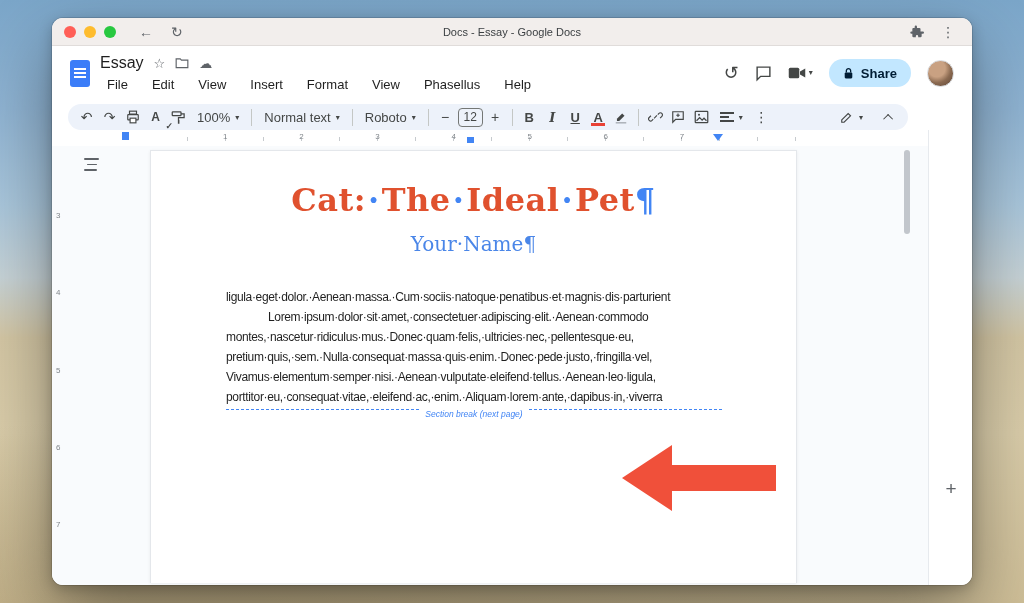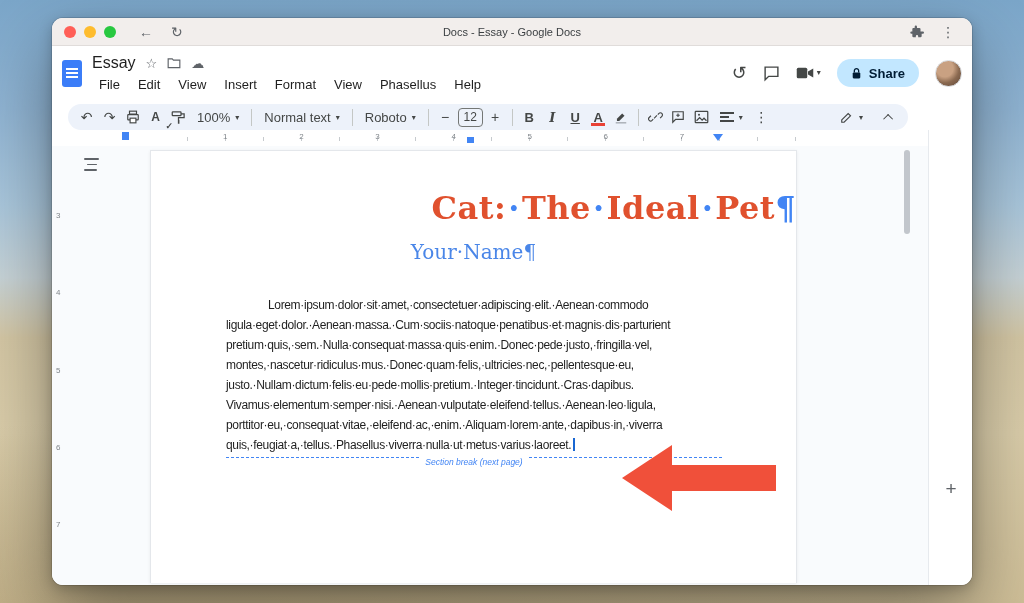--- a/index.html
+++ b/index.html
@@ -22,29 +22,29 @@
     border-bottom:1px solid #e0dcda; display:flex; align-items:center; padding:0 12px; }
   .lights { display:flex; gap:8px; }
   .light { width:12px; height:12px; border-radius:50%; }
   .light.r{background:#ff5f57}.light.y{background:#febc2e}.light.g{background:#28c840}
   .nav-glyph { color:#5f6368; font-size:14px; line-height:1; padding:2px 5px; cursor:default; }
   .tb-title { position:absolute; left:0; right:0; text-align:center; font-size:11px; color:#3c4043; }
   .tb-right { margin-left:auto; display:flex; align-items:center; gap:12px; z-index:2; }
 
   
   .docs-header { position:absolute; left:0; top:28px; right:0; height:54px; background:#fff;
-    display:flex; align-items:center; padding:0 10px; }
+    display:flex; align-items:center; padding:0 18px; }
   .docs-logo { width:20px; height:27px; background:#3b7df8; border-radius:3px; position:relative; flex:0 0 auto; }
   .docs-logo::after { content:""; position:absolute; left:4px; top:8px; width:12px; height:2px; background:#fff;
     box-shadow:0 4px 0 #fff, 0 8px 0 #fff; }
   .head-col { margin-left:10px; display:flex; flex-direction:column; justify-content:center; }
   .title-row { display:flex; align-items:center; gap:10px; height:22px; }
   .doc-name { font-size:16px; color:#1f1f1f; }
   .mini-ic { color:#5f6368; font-size:13px; line-height:1; }
-  .menus { display:flex; gap:4px; height:20px; align-items:center;justify-content:center; }
+  .menus { display:flex; gap:10px; height:20px; align-items:center;justify-content:center; }
   .menu-item { font-size:13px; color:#1f1f1f; padding:1px 7px; border-radius:8px; }
   .head-right { margin-left:auto; display:flex; align-items:center; gap:16px; }
   .hr-ic { color:#444746; font-size:17px; line-height:1; display:flex; align-items:center; gap:3px; }
   .share-btn { background:var(--share-bg,#c2e7ff); color:#001d35; height:28px; border-radius:15px;
     display:flex; align-items:center; gap:7px; padding:0 14px; font-size:13px; font-weight:600; }
   .avatar { width:27px; height:27px; border-radius:50%;
     background:radial-gradient(circle at 35% 30%, #c9a182 0 35%, #8a6950 60%, #5d4636 100%);
     border:1px solid #d7dade; }
 
   
@@ -87,21 +87,21 @@
   .vnum { position:absolute; left:4px; font-size:8px; color:#80868b; }
 
   .outline-ic { position:absolute; left:32px; top:140px; width:15px; height:13px;
     display:flex; flex-direction:column; justify-content:space-between; }
   .outline-ic div { height:1.8px; background:#5f6368; border-radius:1px; }
   .outline-ic div:nth-child(2){ width:65%; margin-left:20%; } .outline-ic div:nth-child(3){ width:85%; }
 
   
   .page { position:absolute; left:98px; top:132px; width:647px; height:433px; background:#fff;
     border:1px solid #e4e7eb; border-bottom:none; box-shadow:0 1px 3px rgba(60,64,67,.08); }
-  .doc-title { margin-top:36px; text-align:right; font-family:"DejaVu Serif", serif; font-weight:700;
+  .doc-title { margin-top:28px; text-align:center; font-family:"DejaVu Serif", serif; font-weight:700;
     font-size:32px; line-height:42px; letter-spacing:.5px; color:var(--doc-title,#e0512e); }
   .title-word { color:var(--doc-title,#e0512e); }
   .mark-dot { color:var(--accent,#4285f4); padding:0 2px; }
   .pilcrow { color:var(--accent,#4285f4); font-weight:700; }
   .doc-byline { margin-top:10px; text-align:center; font-family:"DejaVu Serif", serif; font-size:20px;
     line-height:26px; color:var(--doc-subtitle,#4a86e8); }
   .doc-grade { text-align:center; font-family:"DejaVu Serif", serif; font-size:20px; line-height:26px;
     color:var(--doc-subtitle,#4a86e8); }
   .doc-body { margin:30px 74px 0 75px; font-size:12px; letter-spacing:-.35px; color:#1f1f1f; }
   .body-line { height:20px; line-height:20px; white-space:nowrap; }
@@ -327,28 +327,26 @@
       <div></div>
       <div></div>
     </div>
 
   <div class="page">
     <div class="doc-title">
       <span id="title-words"><span class="title-word">Cat:</span><span class="mark-dot">·</span><span class="title-word">The</span><span class="mark-dot">·</span><span class="title-word">Ideal</span><span class="mark-dot">·</span><span class="title-word">Pet</span></span><span class="pilcrow">¶</span>
     </div>
     <div class="doc-byline">Your·Name¶</div>
     <div class="doc-body" id="doc-body">
+        <div class="body-line">ligula·eget·dolor.·Aenean·massa.·Cum·sociis·natoque·penatibus·et·magnis·dis·parturient</div>
         <div class="body-line first">Lorem·ipsum·dolor·sit·amet,·consectetuer·adipiscing·elit.·Aenean·commodo</div>
-        <div class="body-line">ligula·eget·dolor.·Aenean·massa.·Cum·sociis·natoque·penatibus·et·magnis·dis·parturient</div>
+        <div class="body-line">montes,·nascetur·ridiculus·mus.·Donec·quam·felis,·ultricies·nec,·pellentesque·eu,</div>
         <div class="body-line">pretium·quis,·sem.·Nulla·consequat·massa·quis·enim.·Donec·pede·justo,·fringilla·vel,</div>
-        <div class="body-line">montes,·nascetur·ridiculus·mus.·Donec·quam·felis,·ultricies·nec,·pellentesque·eu,</div>
-        <div class="body-line">justo.·Nullam·dictum·felis·eu·pede·mollis·pretium.·Integer·tincidunt.·Cras·dapibus.</div>
         <div class="body-line">Vivamus·elementum·semper·nisi.·Aenean·vulputate·eleifend·tellus.·Aenean·leo·ligula,</div>
         <div class="body-line">porttitor·eu,·consequat·vitae,·eleifend·ac,·enim.·Aliquam·lorem·ante,·dapibus·in,·viverra</div>
-        <div class="body-line">quis,·feugiat·a,·tellus.·Phasellus·viverra·nulla·ut·metus·varius·laoreet.<span class="cursor"></span></div>
       </div>
     <div class="section-break">
       <span class="dash"></span>
       <span class="sb-label">Section break (next page)</span>
       <span class="dash"></span>
     </div>
   </div>
 
   <div class="vscroll"></div>
 

